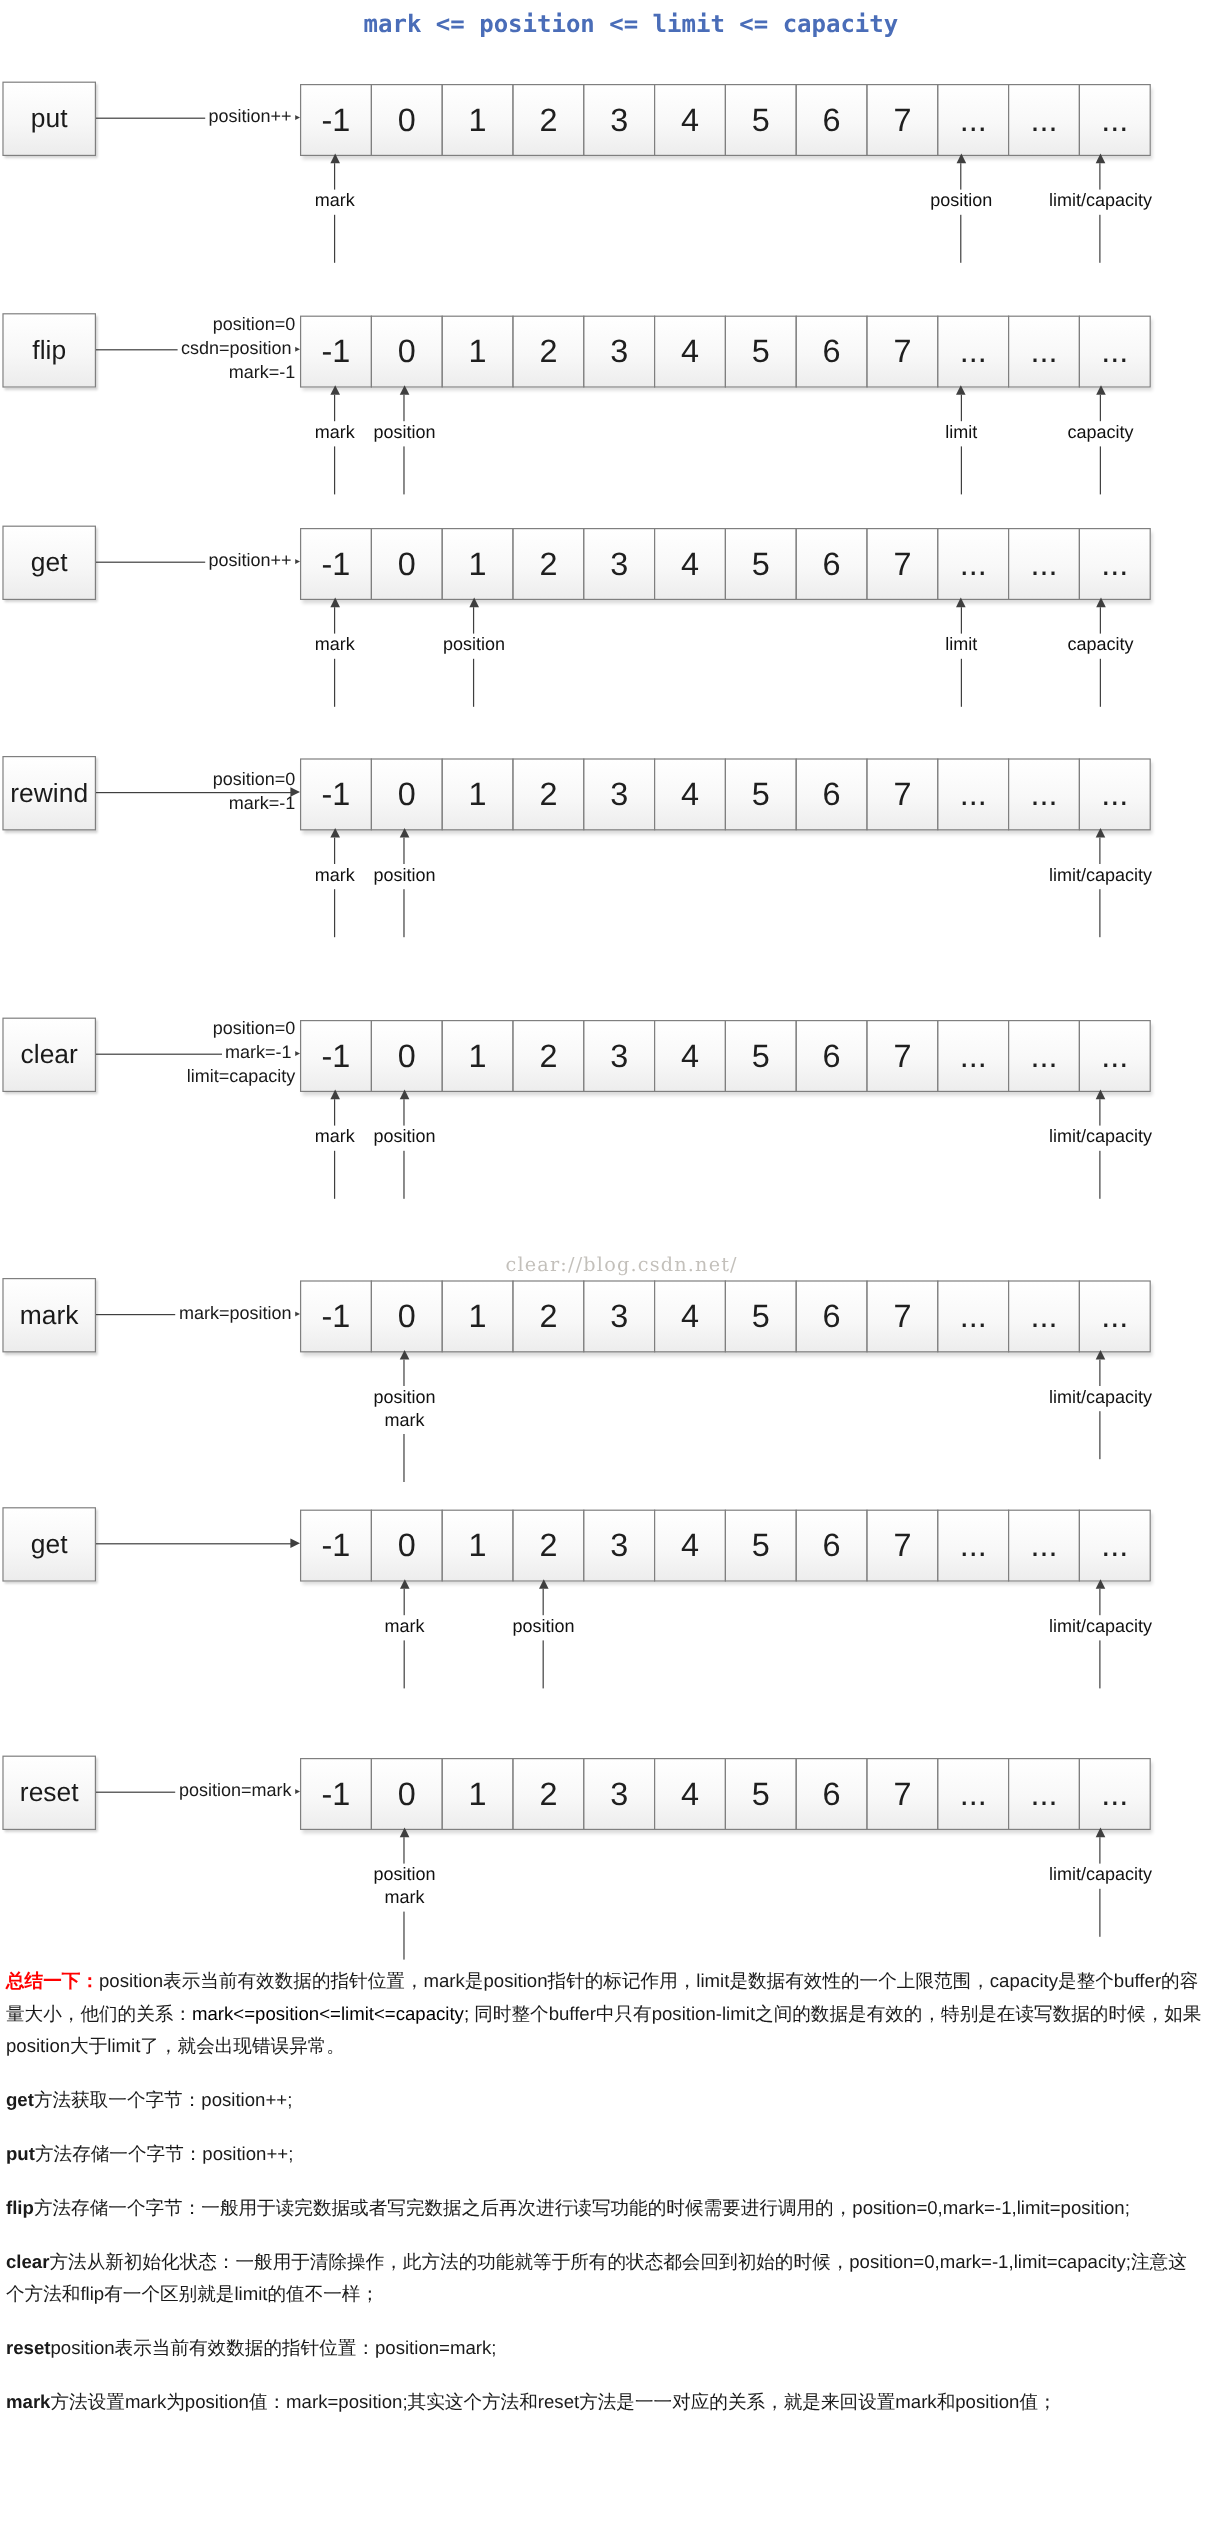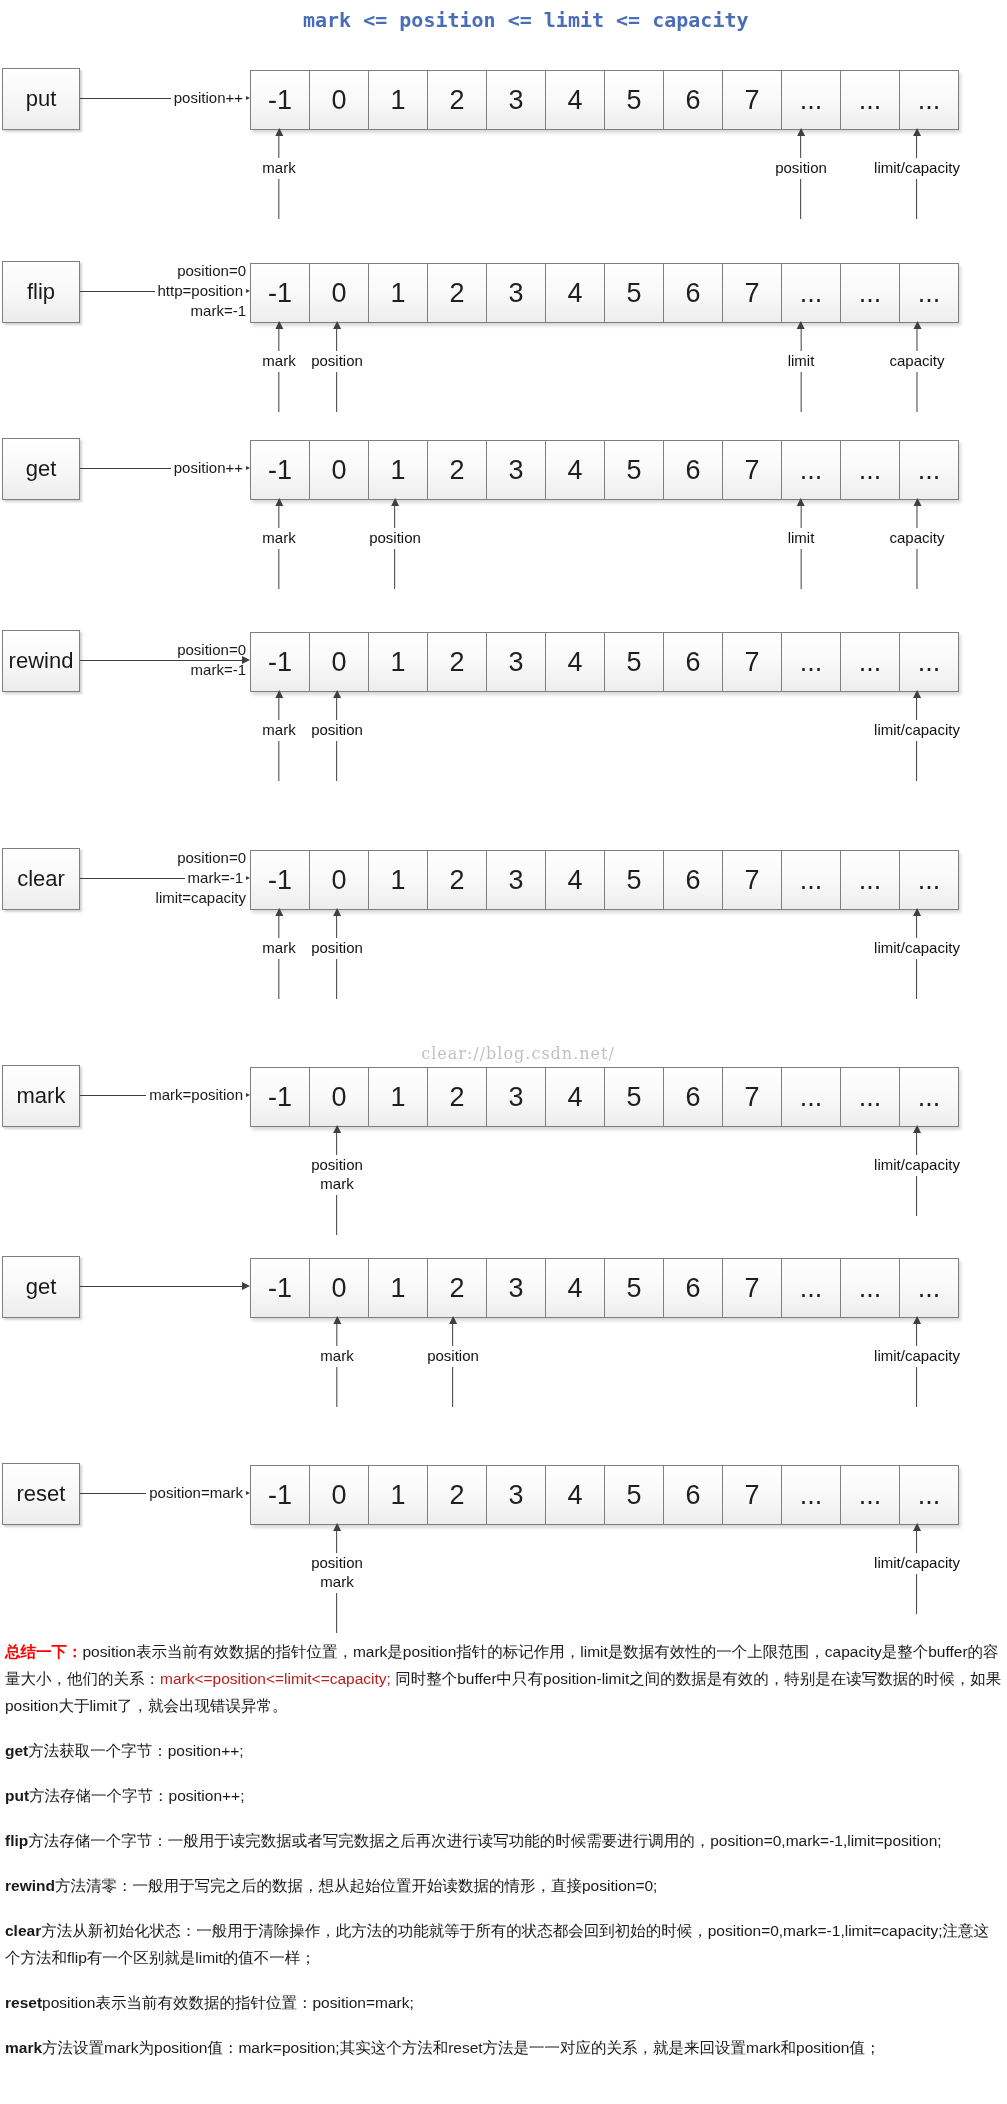--- a/index.html
+++ b/index.html
@@ -42,21 +42,21 @@
            border-left:4.5px solid transparent;border-right:4.5px solid transparent;}
   .up-line{width:0;height:22px;border-left:1px solid #3f3f3f;}
   .pointer-label{font-size:15px;line-height:19px;color:#111;white-space:nowrap;}
   .dangle{width:0;height:40px;border-left:1px solid #3f3f3f;margin-top:2px;}
 
   
   #summary{position:absolute;left:5px;top:1638px;width:998px;font-size:15.5px;line-height:27px;color:#1a1a1a;}
   #summary p{margin:0 0 18px 0;}
   .lead-red-bold{color:#ff0000;font-weight:bold;}
   .lead-bold{font-weight:bold;}
-  .seg-red{color:#b91c1c;}
+  .seg-red{color:#000000;}
 </style>
 </head>
 <body>
 
 <div id="page">
   <div id="title">mark &lt;= position &lt;= limit &lt;= capacity</div>
   <div id="watermark">clear://blog.csdn.net/</div>
   <div id="diagram">
       <div class="row" style="top: 70px;">
         <div class="method-box">put</div>
@@ -97,21 +97,21 @@
           <div class="pointer-label">limit/capacity</div>
           <div class="dangle"></div>
         </div>
       </div>
       <div class="row" style="top: 263px;">
         <div class="method-box">flip</div>
         <div class="h-line"></div>
         <div class="h-head"></div>
         <div class="arrow-labels">
           <div class="arrow-label">position=0</div>
-          <div class="arrow-label on-line">http=position</div>
+          <div class="arrow-label on-line">csdn=position</div>
           <div class="arrow-label">mark=-1</div>
         </div>
         <div class="buffer">
           <div class="cell">-1</div>
           <div class="cell">0</div>
           <div class="cell">1</div>
           <div class="cell">2</div>
           <div class="cell">3</div>
           <div class="cell">4</div>
           <div class="cell">5</div>
@@ -381,18 +381,17 @@
           <div class="pointer-label">limit/capacity</div>
           <div class="dangle"></div>
         </div>
       </div>
     </div>
   <div id="summary">
       <p><span class="lead-red-bold">总结一下：</span><span>position表示当前有效数据的指针位置，mark是position指针的标记作用，limit是数据有效性的一个上限范围，capacity是整个buffer的容量大小，他们的关系：</span><span class="seg-red">mark&lt;=position&lt;=limit&lt;=capacity;</span><span> 同时整个buffer中只有position-limit之间的数据是有效的，特别是在读写数据的时候，如果position大于limit了，就会出现错误异常。</span></p>
       <p><span class="lead-bold">get</span><span>方法获取一个字节：position++;</span></p>
       <p><span class="lead-bold">put</span><span>方法存储一个字节：position++;</span></p>
       <p><span class="lead-bold">flip</span><span>方法存储一个字节：一般用于读完数据或者写完数据之后再次进行读写功能的时候需要进行调用的，position=0,mark=-1,limit=position;</span></p>
-      <p><span class="lead-bold">rewind</span><span>方法清零：一般用于写完之后的数据，想从起始位置开始读数据的情形，直接position=0;</span></p>
       <p><span class="lead-bold">clear</span><span>方法从新初始化状态：一般用于清除操作，此方法的功能就等于所有的状态都会回到初始的时候，position=0,mark=-1,limit=capacity;注意这个方法和flip有一个区别就是limit的值不一样；</span></p>
       <p><span class="lead-bold">reset</span><span>position表示当前有效数据的指针位置：position=mark;</span></p>
       <p><span class="lead-bold">mark</span><span>方法设置mark为position值：mark=position;其实这个方法和reset方法是一一对应的关系，就是来回设置mark和position值；</span></p>
     </div>
 </div>
 
 </body></html>

